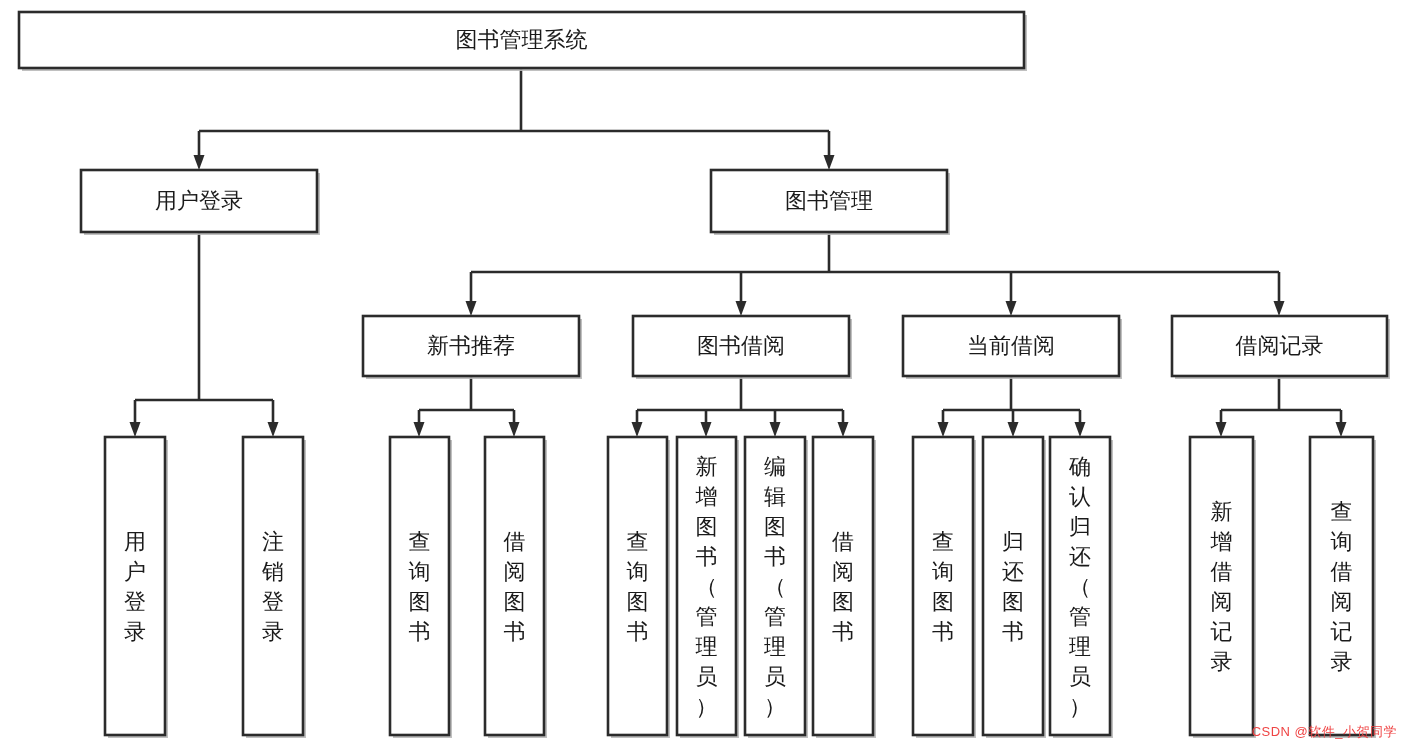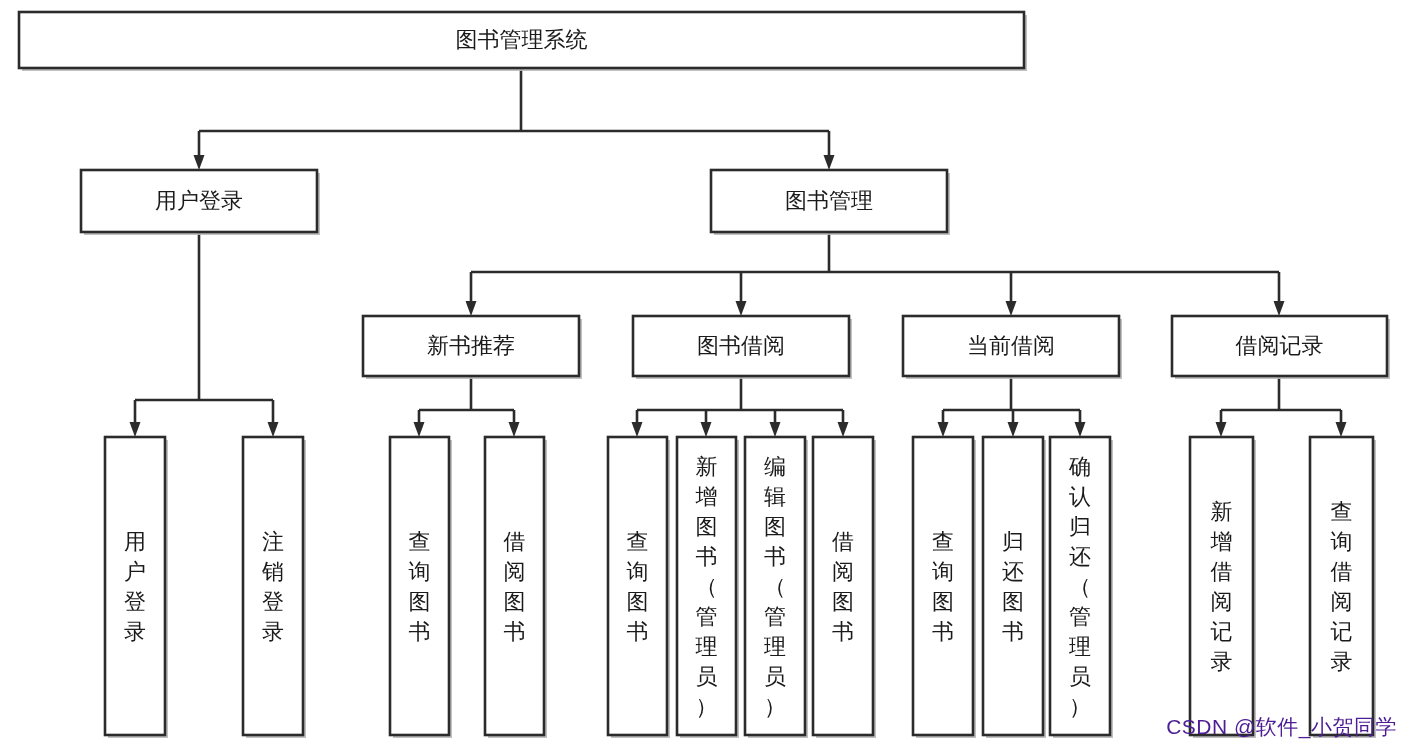--- a/index.html
+++ b/index.html
@@ -56,22 +56,22 @@
     font-family: "Liberation Sans", "DejaVu Sans", sans-serif;
     font-size: 22px;
     fill: #1a1a1a;
     text-anchor: middle;
   }
   .watermark-text {
     position: absolute;
     right: 8px;
     bottom: 6px;
     font-family: "Liberation Sans", "DejaVu Sans", sans-serif;
-    font-size: 21px;
-    color: #4c1d95;
+    font-size: 13px;
+    color: #ef4444;
     white-space: nowrap;
     letter-spacing: 0.5px;
     user-select: none;
   }
 </style>
 </head>
 <body>
 
 <div id="diagram-root">
   <svg id="tree-svg" viewBox="0 0 1405 747" xmlns="http://www.w3.org/2000/svg">

